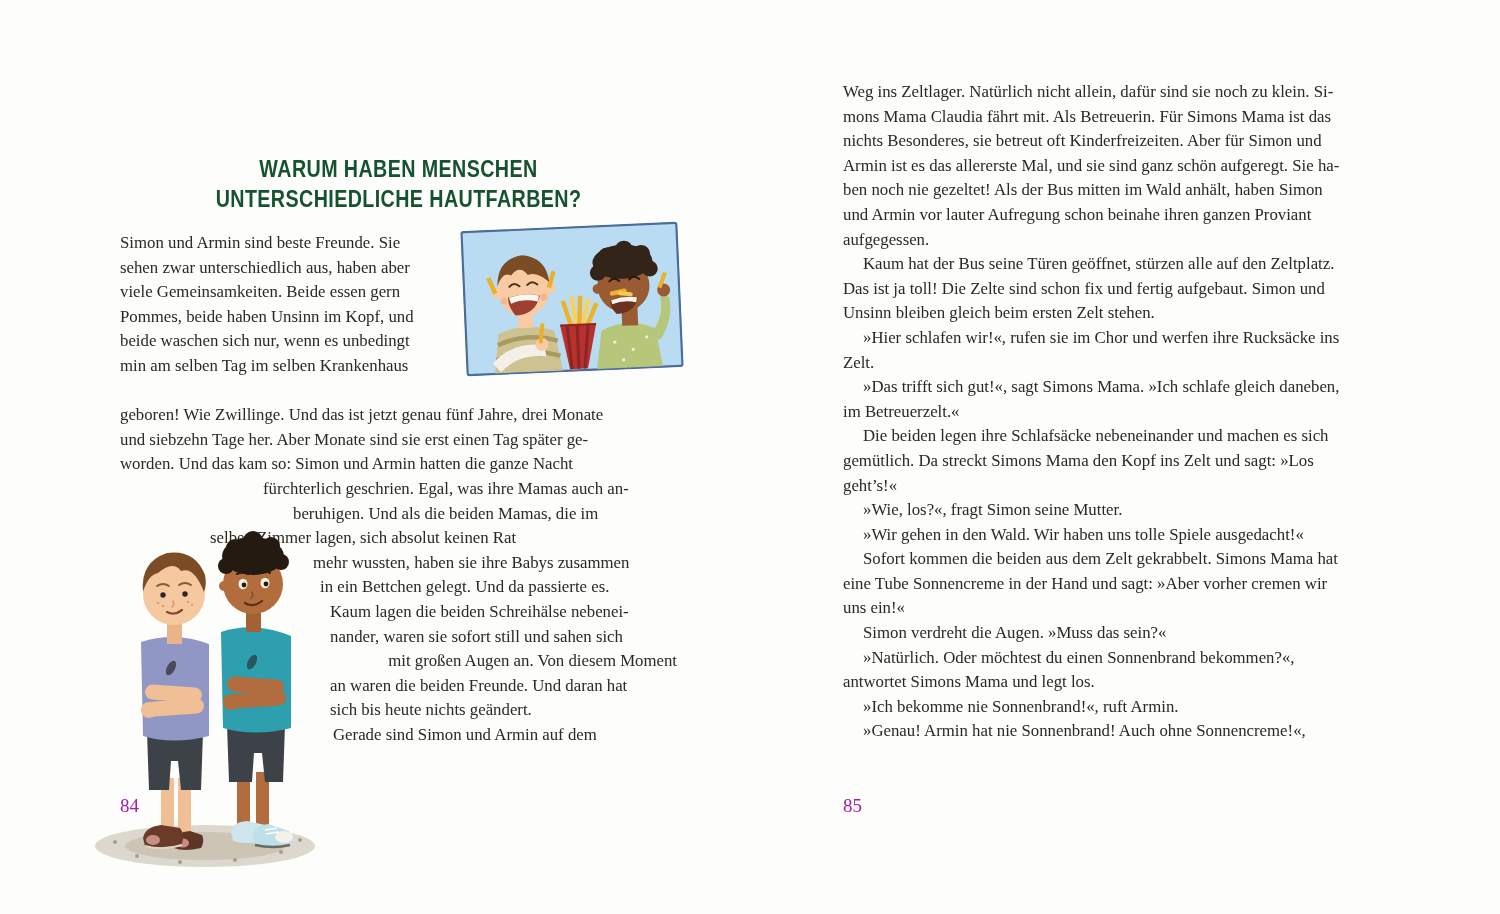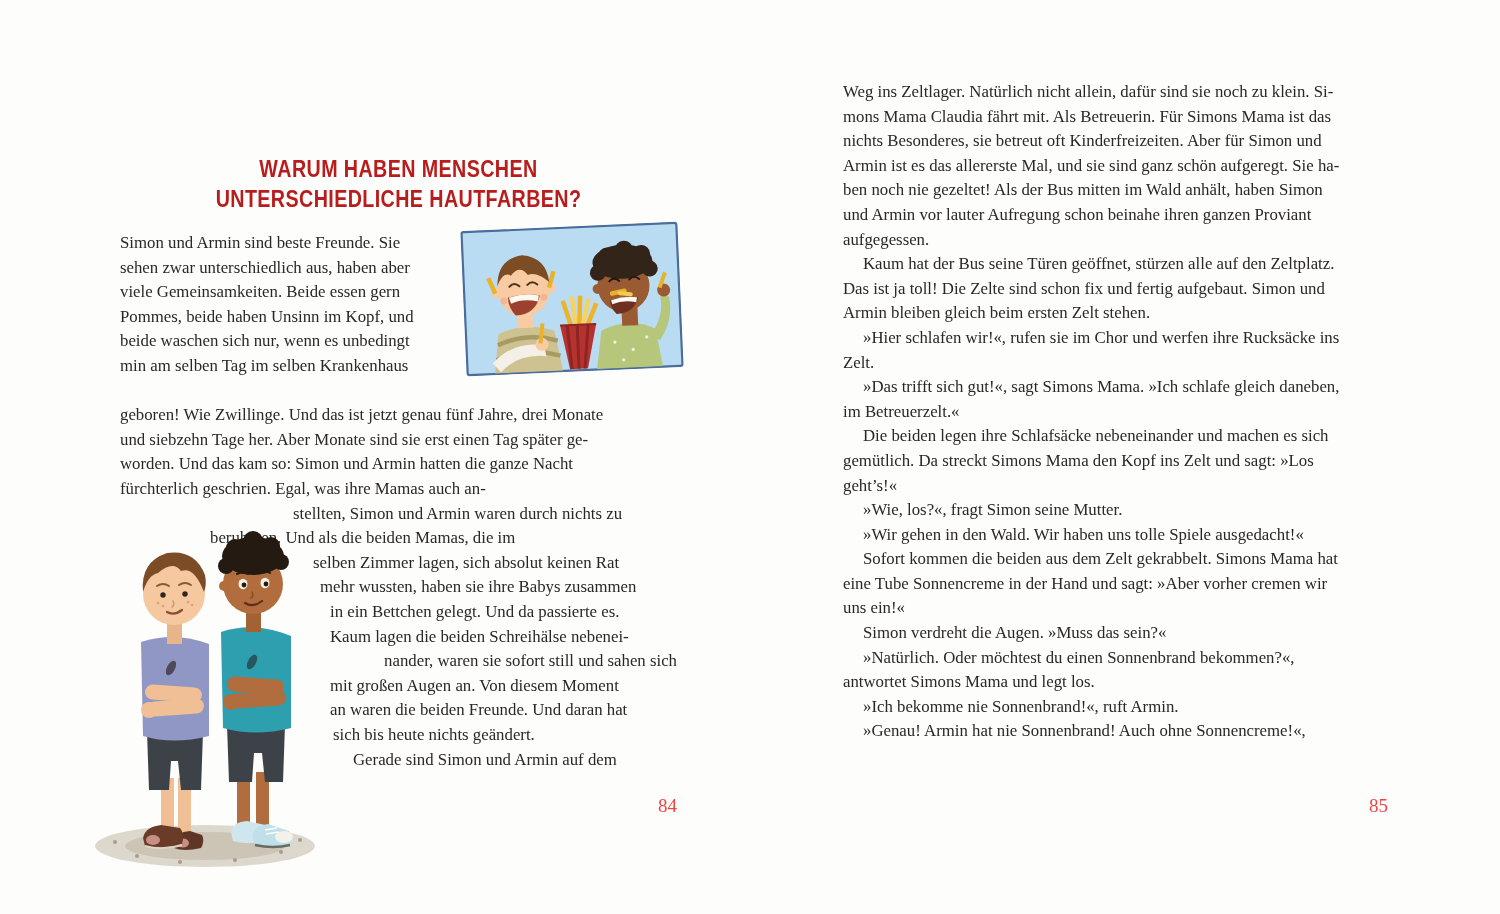--- a/index.html
+++ b/index.html
@@ -16,56 +16,56 @@
   .page-right{left:843px;width:545px;}
 
   
   .chapter-title{
     position:absolute;top:110px;left:0;width:557px;
     text-align:center;
     font-family:"Liberation Sans", sans-serif;
     font-weight:bold;
     font-size:24px;line-height:30px;
     letter-spacing:0.5px;
-    color:#b91c1c;
+    color:#14532d;
     margin-top:44px;
   }
   .chapter-title .squeeze{display:block;transform:scaleX(0.82);transform-origin:50% 0;}
 
   
   .textblock{position:absolute;left:0;}
   .textblock .line{
     white-space:nowrap;
     font-size:16.8px;
     line-height:24.6px;
   }
   .line.indent{text-indent:20px;}
 
   .body-a{top:231px;width:330px;}
   .body-b{top:403px;width:557px;}
   .body-c{top:477px;width:557px;}
   
-  .body-c .line:nth-child(1){}
+  .body-c .line:nth-child(1){margin-left:143px;}
   .body-c .line:nth-child(2){margin-left:173px;}
   .body-c .line:nth-child(3){margin-left:90px;}
   .body-c .line:nth-child(4){margin-left:193px;}
   .body-c .line:nth-child(5){margin-left:200px;}
   .body-c .line:nth-child(6){margin-left:210px;}
   .body-c .line:nth-child(7){margin-left:210px;}
   .body-c .line:nth-child(8){margin-left:210px;text-align:right;}
   .body-c .line:nth-child(9){margin-left:210px;}
   .body-c .line:nth-child(10){margin-left:210px;}
   .body-c .line:nth-child(11){margin-left:213px;}
   .body-c .line:nth-child(12){margin-left:233px;}
 
   .body-r{top:80px;width:545px;}
 
   .pagenum{
     position:absolute;top:795px;left:0;width:100%;
-    text-align:right;font-size:19px;color:#ef4444;
+    text-align:left;font-size:19px;color:#a21caf;
   }
 
   
   .illu{position:absolute;}
   .illu-fries{left:343px;top:226px;width:218px;height:146px;transform:rotate(-2.5deg);}
   .illu-standing{left:-35px;top:490px;width:245px;height:388px;}
   svg{display:block;width:100%;height:100%;}
 </style>
 </head>
 <body>
@@ -156,21 +156,20 @@
         <div class="line">beide waschen sich nur, wenn es unbedingt</div>
         <div class="line">min am selben Tag im selben Krankenhaus</div>
       </div>
     <div class="textblock body-b">
         <div class="line">geboren! Wie Zwillinge. Und das ist jetzt genau fünf Jahre, drei Monate</div>
         <div class="line">und siebzehn Tage her. Aber Monate sind sie erst einen Tag später ge-</div>
         <div class="line">worden. Und das kam so: Simon und Armin hatten die ganze Nacht</div>
       </div>
     <div class="textblock body-c">
         <div class="line">fürchterlich geschrien. Egal, was ihre Mamas auch an-</div>
-        <div class="line">stellten, Simon und Armin waren durch nichts zu</div>
         <div class="line">beruhigen. Und als die beiden Mamas, die im</div>
         <div class="line">selben Zimmer lagen, sich absolut keinen Rat</div>
         <div class="line">mehr wussten, haben sie ihre Babys zusammen</div>
         <div class="line">in ein Bettchen gelegt. Und da passierte es.</div>
         <div class="line">Kaum lagen die beiden Schreihälse nebenei-</div>
         <div class="line">nander, waren sie sofort still und sahen sich</div>
         <div class="line">mit großen Augen an. Von diesem Moment</div>
         <div class="line">an waren die beiden Freunde. Und daran hat</div>
         <div class="line">sich bis heute nichts geändert.</div>
         <div class="line">Gerade sind Simon und Armin auf dem</div>
@@ -263,21 +262,21 @@
     <div class="textblock body-r">
         <div class="line">Weg ins Zeltlager. Natürlich nicht allein, dafür sind sie noch zu klein. Si-</div>
         <div class="line">mons Mama Claudia fährt mit. Als Betreuerin. Für Simons Mama ist das</div>
         <div class="line">nichts Besonderes, sie betreut oft Kinderfreizeiten. Aber für Simon und</div>
         <div class="line">Armin ist es das allererste Mal, und sie sind ganz schön aufgeregt. Sie ha-</div>
         <div class="line">ben noch nie gezeltet! Als der Bus mitten im Wald anhält, haben Simon</div>
         <div class="line">und Armin vor lauter Aufregung schon beinahe ihren ganzen Proviant</div>
         <div class="line">aufgegessen.</div>
         <div class="line indent">Kaum hat der Bus seine Türen geöffnet, stürzen alle auf den Zeltplatz.</div>
         <div class="line">Das ist ja toll! Die Zelte sind schon fix und fertig aufgebaut. Simon und</div>
-        <div class="line">Armin bleiben gleich beim ersten Zelt stehen.</div>
+        <div class="line">Unsinn bleiben gleich beim ersten Zelt stehen.</div>
         <div class="line indent">»Hier schlafen wir!«, rufen sie im Chor und werfen ihre Rucksäcke ins</div>
         <div class="line">Zelt.</div>
         <div class="line indent">»Das trifft sich gut!«, sagt Simons Mama. »Ich schlafe gleich daneben,</div>
         <div class="line">im Betreuerzelt.«</div>
         <div class="line indent">Die beiden legen ihre Schlafsäcke nebeneinander und machen es sich</div>
         <div class="line">gemütlich. Da streckt Simons Mama den Kopf ins Zelt und sagt: »Los</div>
         <div class="line">geht’s!«</div>
         <div class="line indent">»Wie, los?«, fragt Simon seine Mutter.</div>
         <div class="line indent">»Wir gehen in den Wald. Wir haben uns tolle Spiele ausgedacht!«</div>
         <div class="line indent">Sofort kommen die beiden aus dem Zelt gekrabbelt. Simons Mama hat</div>

